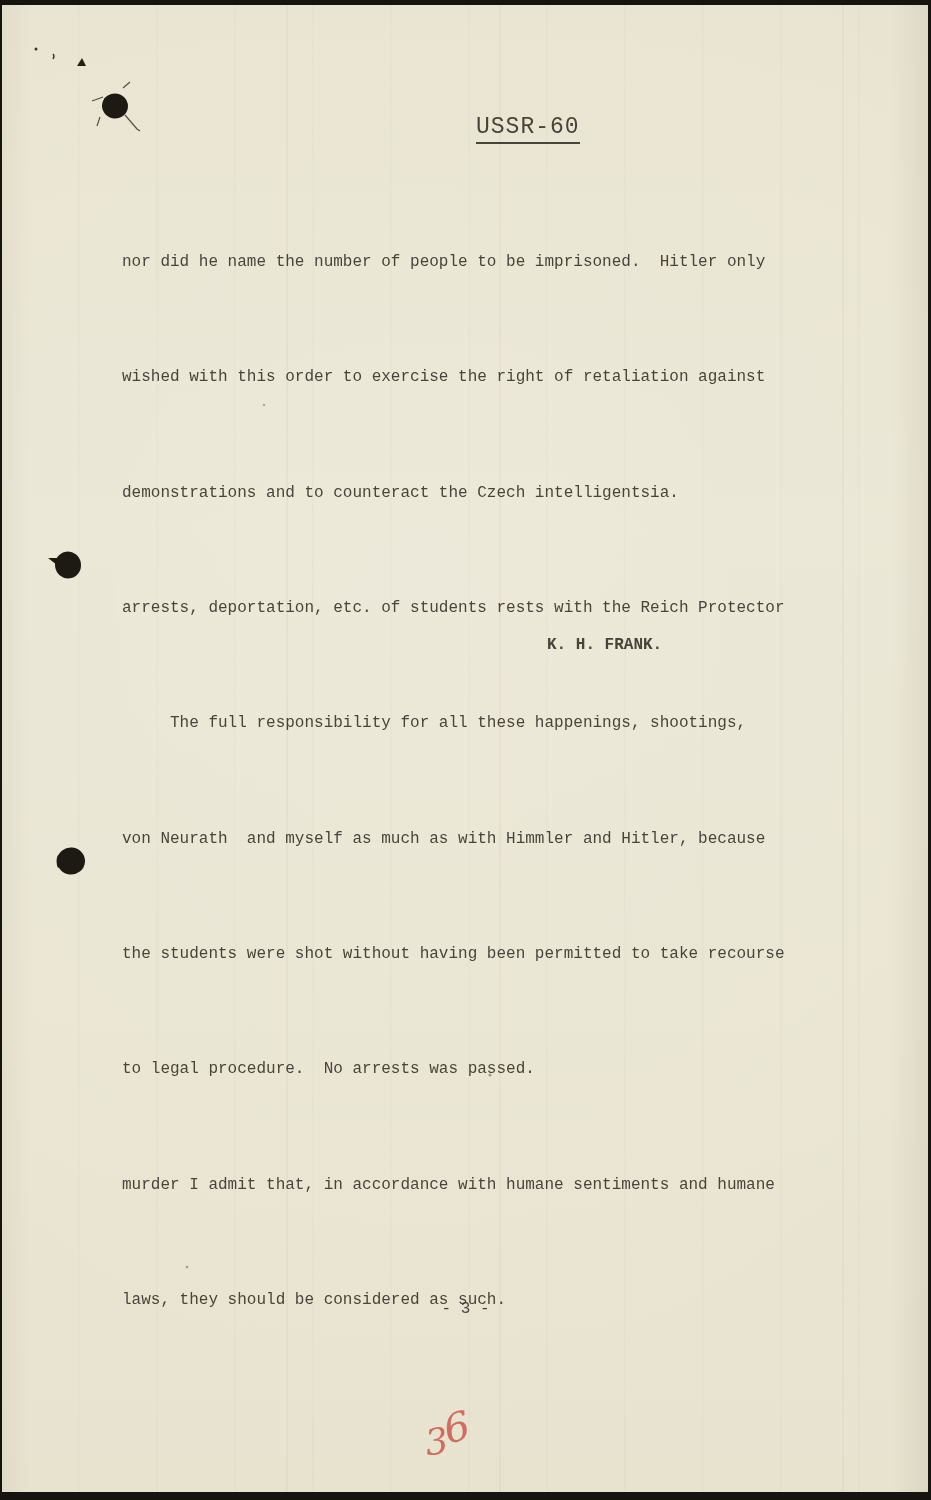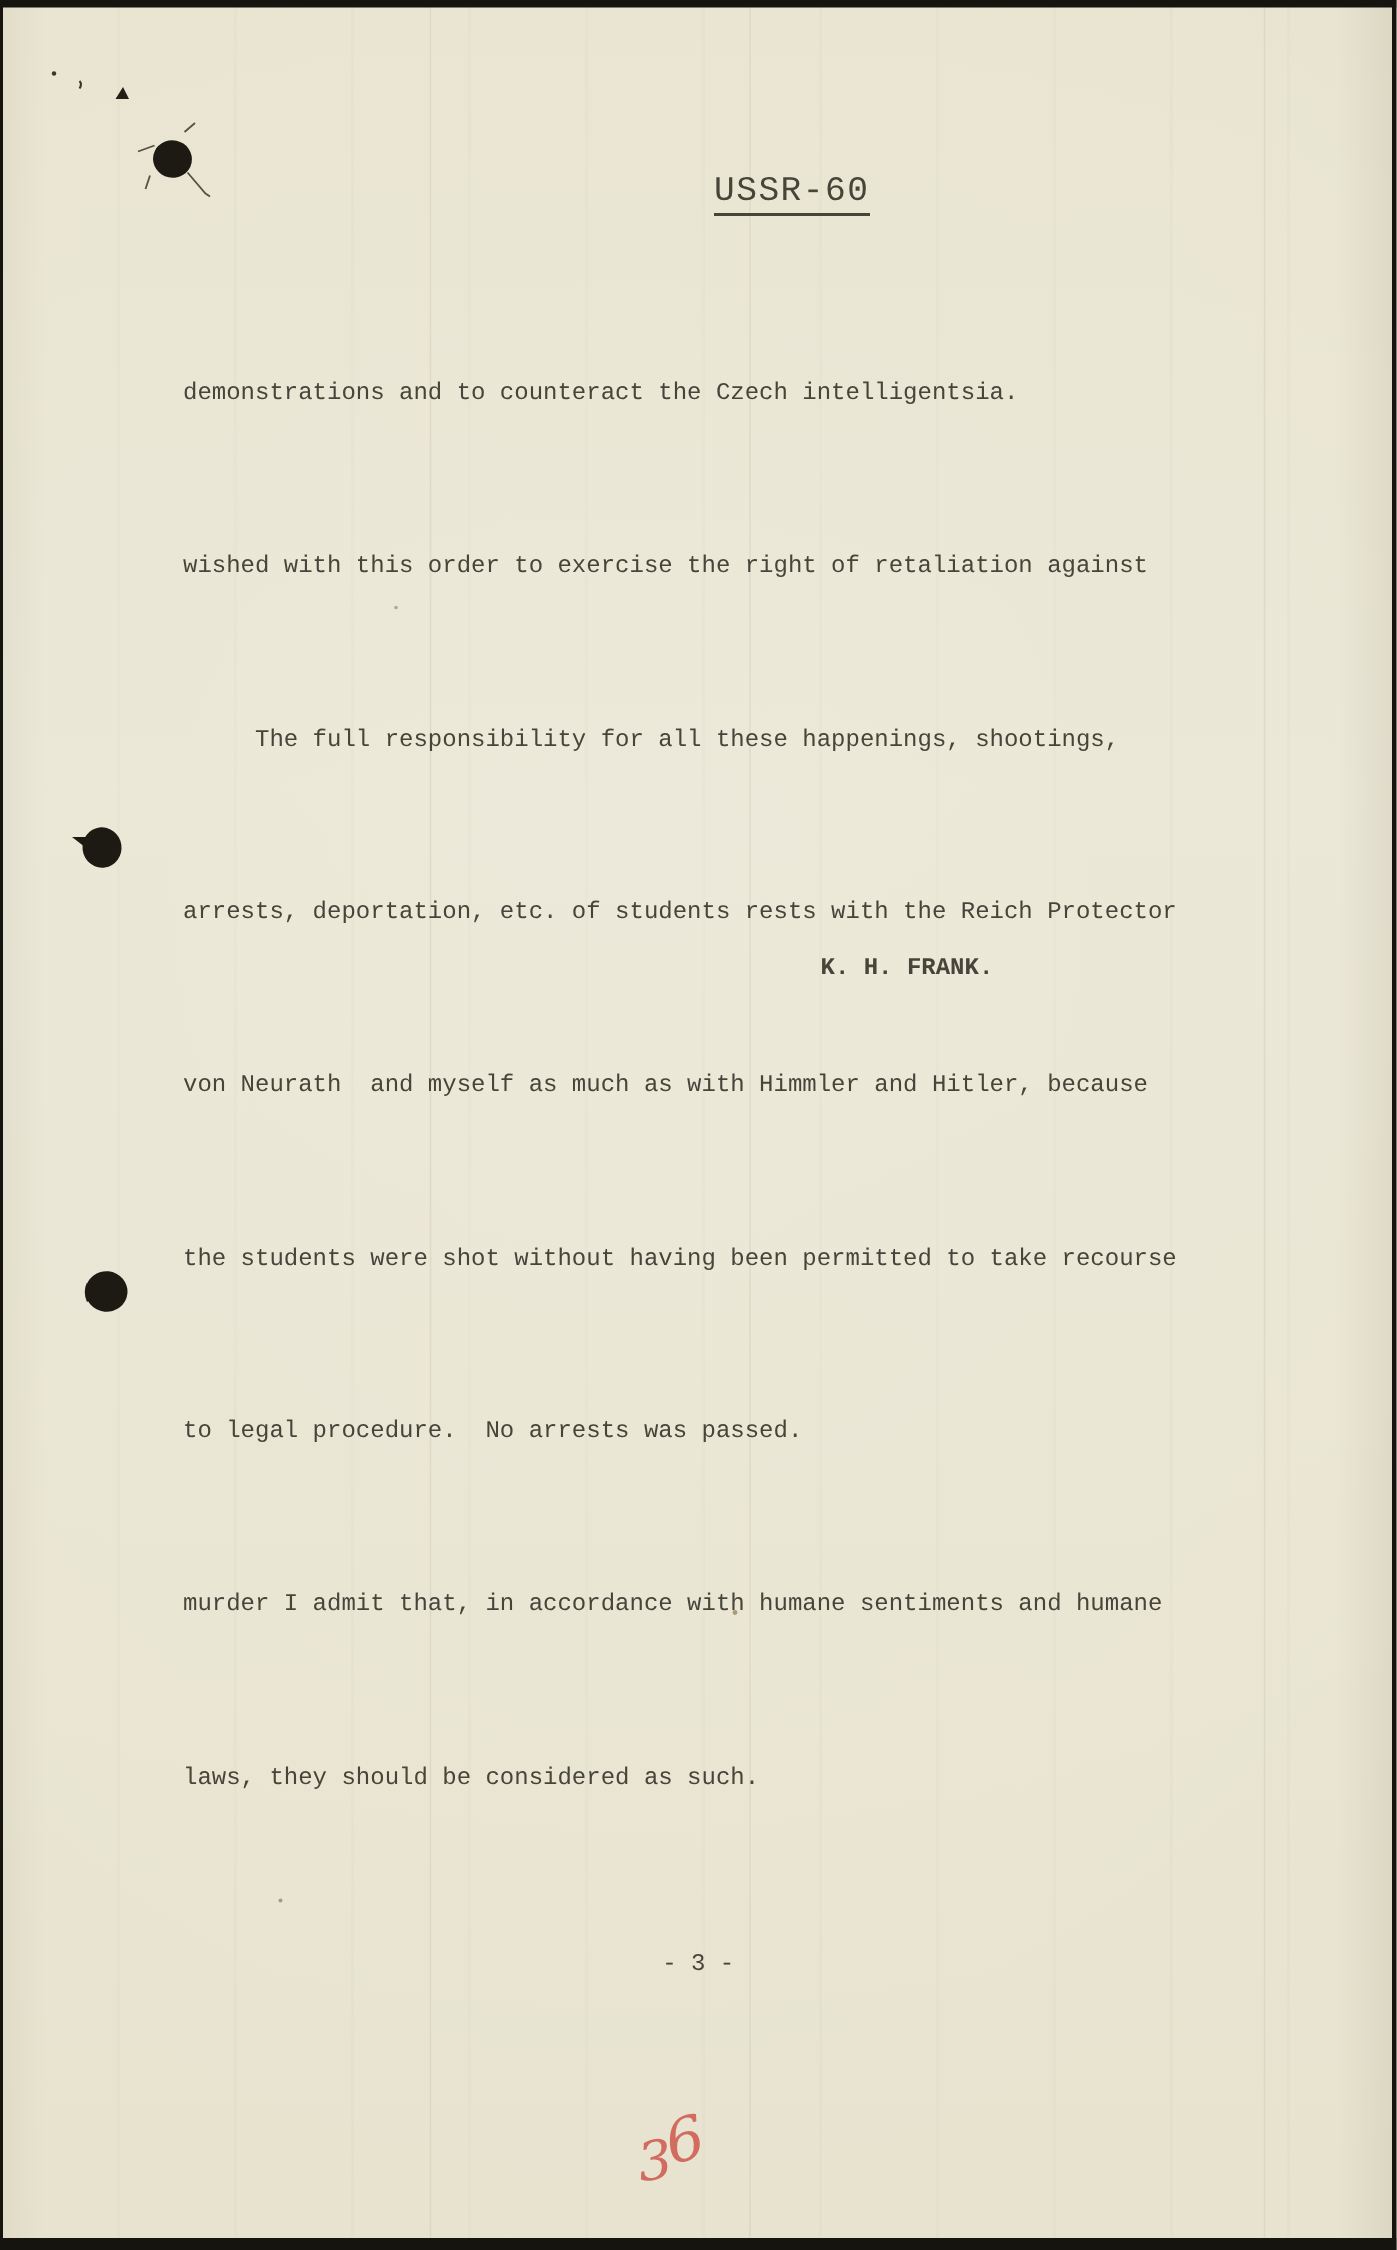--- a/index.html
+++ b/index.html
@@ -120,24 +120,25 @@
   </svg>
 
   <div class="edge edge-top"></div>
   <div class="edge edge-bottom"></div>
   <div class="edge edge-left"></div>
   <div class="edge edge-right"></div>
 
   <div class="typed exhibit">USSR-60</div>
 
   <div class="typed bodytext">
+    <div>nor did he name the number of people to be imprisoned.  Hitler only</div>
+    <div>wished with this order to exercise the right of retaliation against</div>
     <div>demonstrations and to counteract the Czech intelligentsia.</div>
-    <div>wished with this order to exercise the right of retaliation against</div>
+    <div>arrests, deportation, etc. of students rests with the Reich Protector</div>
     <div>     The full responsibility for all these happenings, shootings,</div>
-    <div>arrests, deportation, etc. of students rests with the Reich Protector</div>
     <div>von Neurath  and myself as much as with Himmler and Hitler, because</div>
     <div>the students were shot without having been permitted to take recourse</div>
     <div>to legal procedure.  No arrests was passed.</div>
     <div>murder I admit that, in accordance with humane sentiments and humane</div>
     <div>laws, they should be considered as such.</div>
     
   </div>
 
   <div class="typed signature">K. H. FRANK.</div>
 

